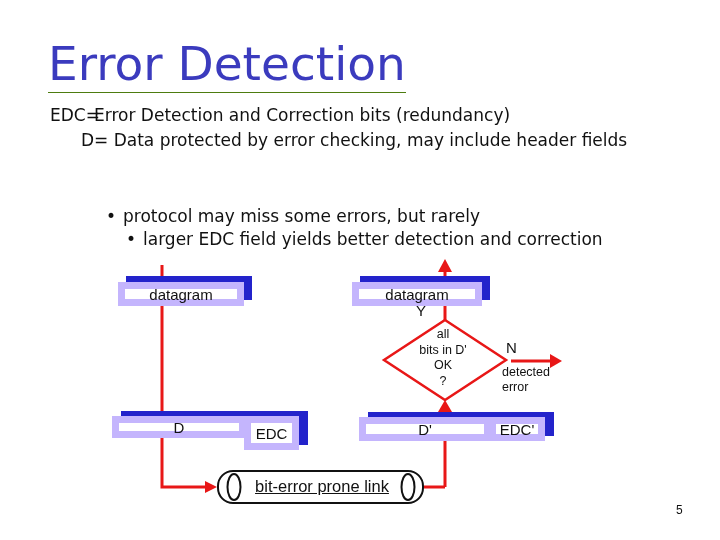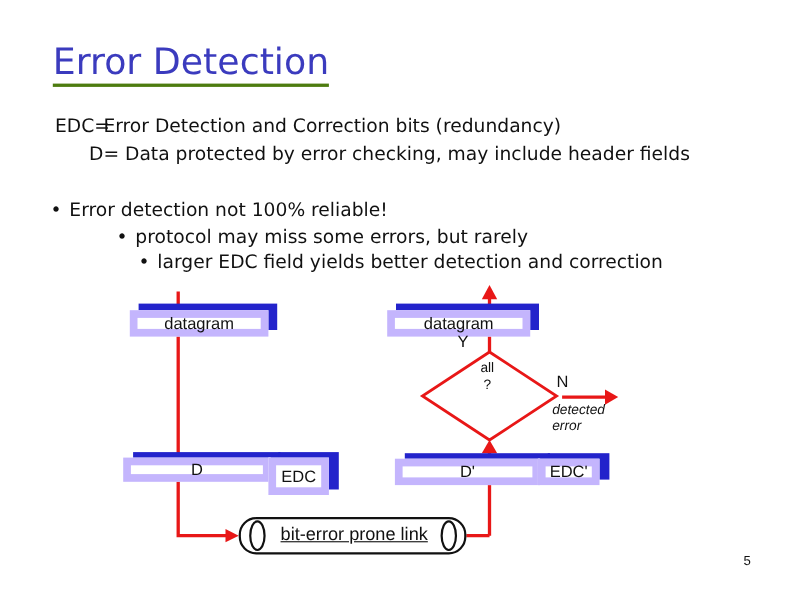--- a/index.html
+++ b/index.html
@@ -3,22 +3,22 @@
 <meta charset="utf-8">
 <style>
   html,body{margin:0;padding:0;background:#888;}
   #slide{
     position:relative;width:720px;height:540px;background:#ffffff;
     font-family:"DejaVu Sans",sans-serif;color:#111;overflow:hidden;
   }
   .abs{position:absolute;}
   
   #title{
-    left:48px;top:36px;font-size:33px;letter-spacing:0px;
-    color:#3b3bbe;border-bottom:3px solid #4d7c0f;padding-bottom:1px;
+    left:48px;top:36px;font-size:47px;letter-spacing:0px;
+    color:#3b3bbe;border-bottom:1px solid #4d7c0f;padding-bottom:1px;
     font-family:"DejaVu Sans",sans-serif;white-space:nowrap;z-index:3;
   }
   
   .bodytext{font-size:17px;line-height:25px;white-space:nowrap;z-index:3;text-align:right;}
   .defrow{display:flex;}
   .term{display:inline-block;width:44px;flex:0 0 44px;}
   #defs{left:50px;top:103px;}
   #bullet1{left:46px;top:179px;}
   #sub1{left:86px;top:204px;margin-left:20px;}
   #sub2{left:86px;top:227px;margin-left:40px;}
@@ -38,21 +38,21 @@
   #d-box{left:112px;top:416px;width:134px;height:22px;}
   #edc-box{left:244px;top:416px;width:55px;height:34px;}
   #dp-box{left:359px;top:417px;width:132px;height:24px;}
   #edcp-box{left:489px;top:417px;width:56px;height:24px;}
   
   .dlabel{font-family:"Liberation Sans",sans-serif;color:#111;z-index:2;white-space:nowrap;}
   #measure-label{left:115px;top:387px;font-size:13.5px;}
   #y-label{left:416px;top:302px;font-size:15px;}
   #n-label{left:506px;top:339px;font-size:15px;}
   #detected-error{left:502px;top:365px;font-size:12.5px;line-height:1.2;}
-  #detected-error span{display:block;font-style:italic;}
+  #detected-error span{display:block;}
   #decision-text{left:383px;top:327px;width:120px;text-align:center;
     font-size:12.5px;line-height:1.25;}
   #decision-text span{display:block;}
   #link-label{left:242px;top:477px;width:160px;text-align:center;font-size:16.5px;text-decoration:underline;}
   #page-number{left:676px;top:503px;font-size:12px;z-index:3;
     font-family:"Liberation Sans",sans-serif;}
 </style>
 </head>
 <body>
 
@@ -64,23 +64,20 @@
     <div class="defrow">
       <span class="term">EDC=</span>
       <span>Error Detection and Correction bits (redundancy)</span>
     </div>
     <div class="defrow">
       <span class="term">D</span>
       <span>= Data protected by error checking, may include header fields</span>
     </div>
   </div>
 
-  <div id="bullet1" class="abs bodytext">
-    <span class="bullet-glyph">•</span><span>Error detection not 100% reliable!</span>
-  </div>
   <div id="sub1" class="abs bodytext">
     <span class="bullet-glyph">•</span><span>protocol may miss some errors, but rarely</span>
   </div>
   <div id="sub2" class="abs bodytext">
     <span class="bullet-glyph">•</span><span>larger EDC field yields better detection and correction</span>
   </div>
 
   <svg id="diagram-svg" class="abs" width="720" height="540" viewBox="0 0 720 540">
 
     <path d="M162,265 V487 H208" fill="none" stroke="#e81717" stroke-width="3"></path>
@@ -124,18 +121,20 @@
   </div>
 
   <div id="y-label" class="abs dlabel">Y</div>
   <div id="n-label" class="abs dlabel">N</div>
   <div id="detected-error" class="abs dlabel">
     <span>detected</span>
     <span>error</span>
   </div>
   <div id="decision-text" class="abs dlabel">
     <span>all</span>
+    <span>bits in D'</span>
+    <span>OK</span>
     <span>?</span>
   </div>
   <div id="link-label" class="abs dlabel">bit-error prone link</div>
 
   <div id="page-number" class="abs">5</div>
 </div>
 
 </body></html>

